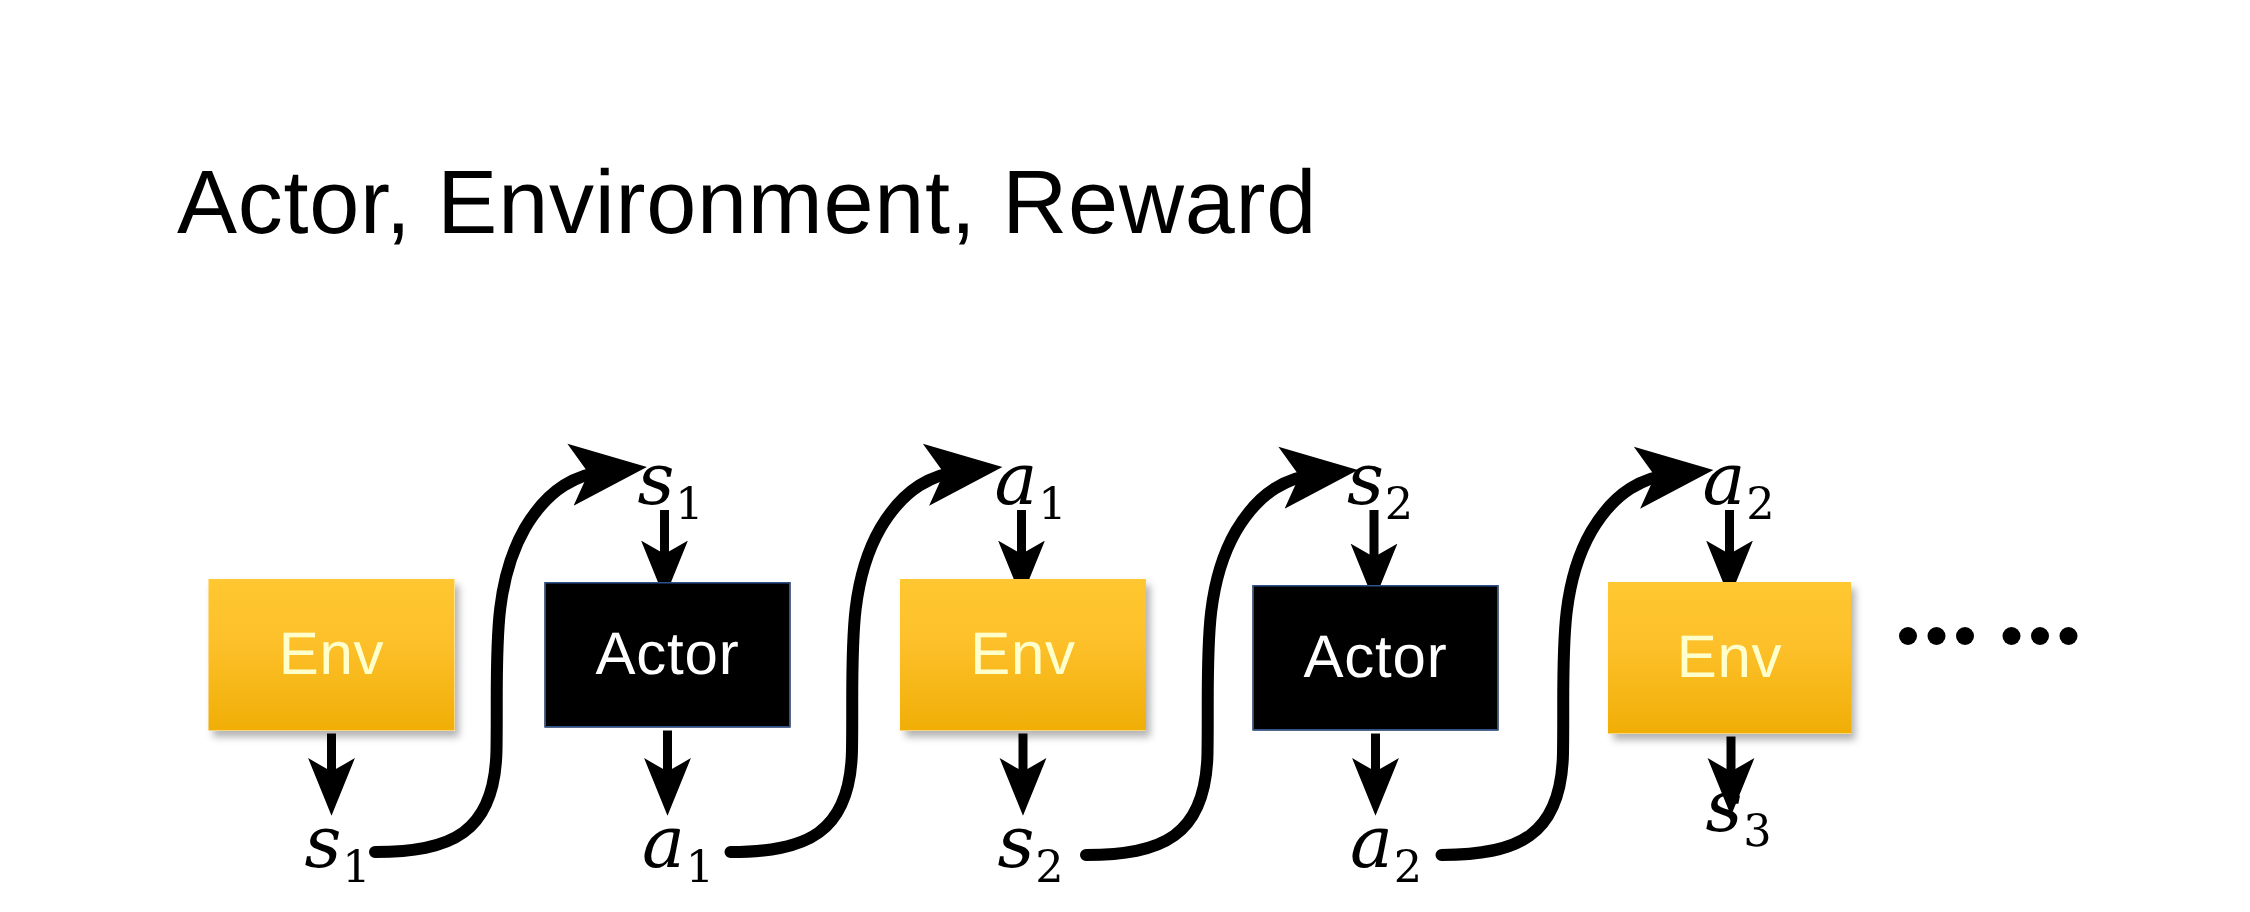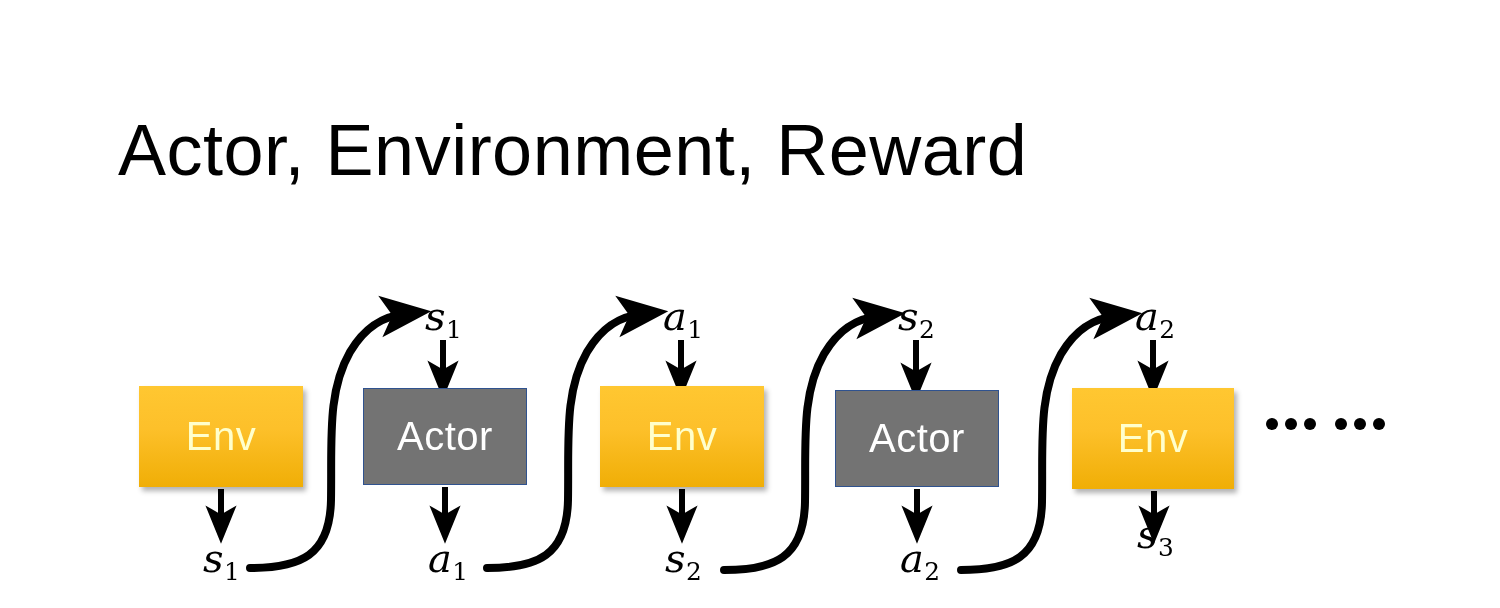--- a/index.html
+++ b/index.html
@@ -13,23 +13,23 @@
     height: 608px;
     background: #ffffff;
     overflow: hidden;
     font-family: "Liberation Sans", sans-serif;
   }
 
   
   #slide-title {
     position: absolute;
     left: 118px;
-    top: 113px;
+    top: 103px;
     font-family: "Liberation Sans", sans-serif;
-    font-size: 72px;
+    font-size: 60px;
     font-weight: 300;
     letter-spacing: 0.5px;
     color: #000000;
     white-space: nowrap;
     line-height: 1.05;
   }
 
   
   #diagram {
     position: absolute;
@@ -61,32 +61,32 @@
     letter-spacing: 0.5px;
     user-select: none;
   }
   .node-box.env {
     background: linear-gradient(180deg, #FFC731 0%, #FDC02A 42%, #F0AE06 100%);
     border: none;
     color: #FFFFCC;
     box-shadow: 3px 4px 5px rgba(0,0,0,0.30);
   }
   .node-box.actor {
-    background: #737373;
+    background: #000000;
     border: 1px solid #2F528F;
     color: #FFFFFF;
     box-shadow: none;
   }
 
   
   .math-label {
     position: absolute;
     font-family: "DejaVu Serif", serif;
     font-style: italic;
-    font-size: 40px;
+    font-size: 48px;
     color: #000000;
     white-space: nowrap;
     user-select: none;
     line-height: 1;
   }
   .math-label sub {
     font-size: 0.62em;
     font-style: normal;
     vertical-align: -0.32em;
     margin-left: 0.5px;

